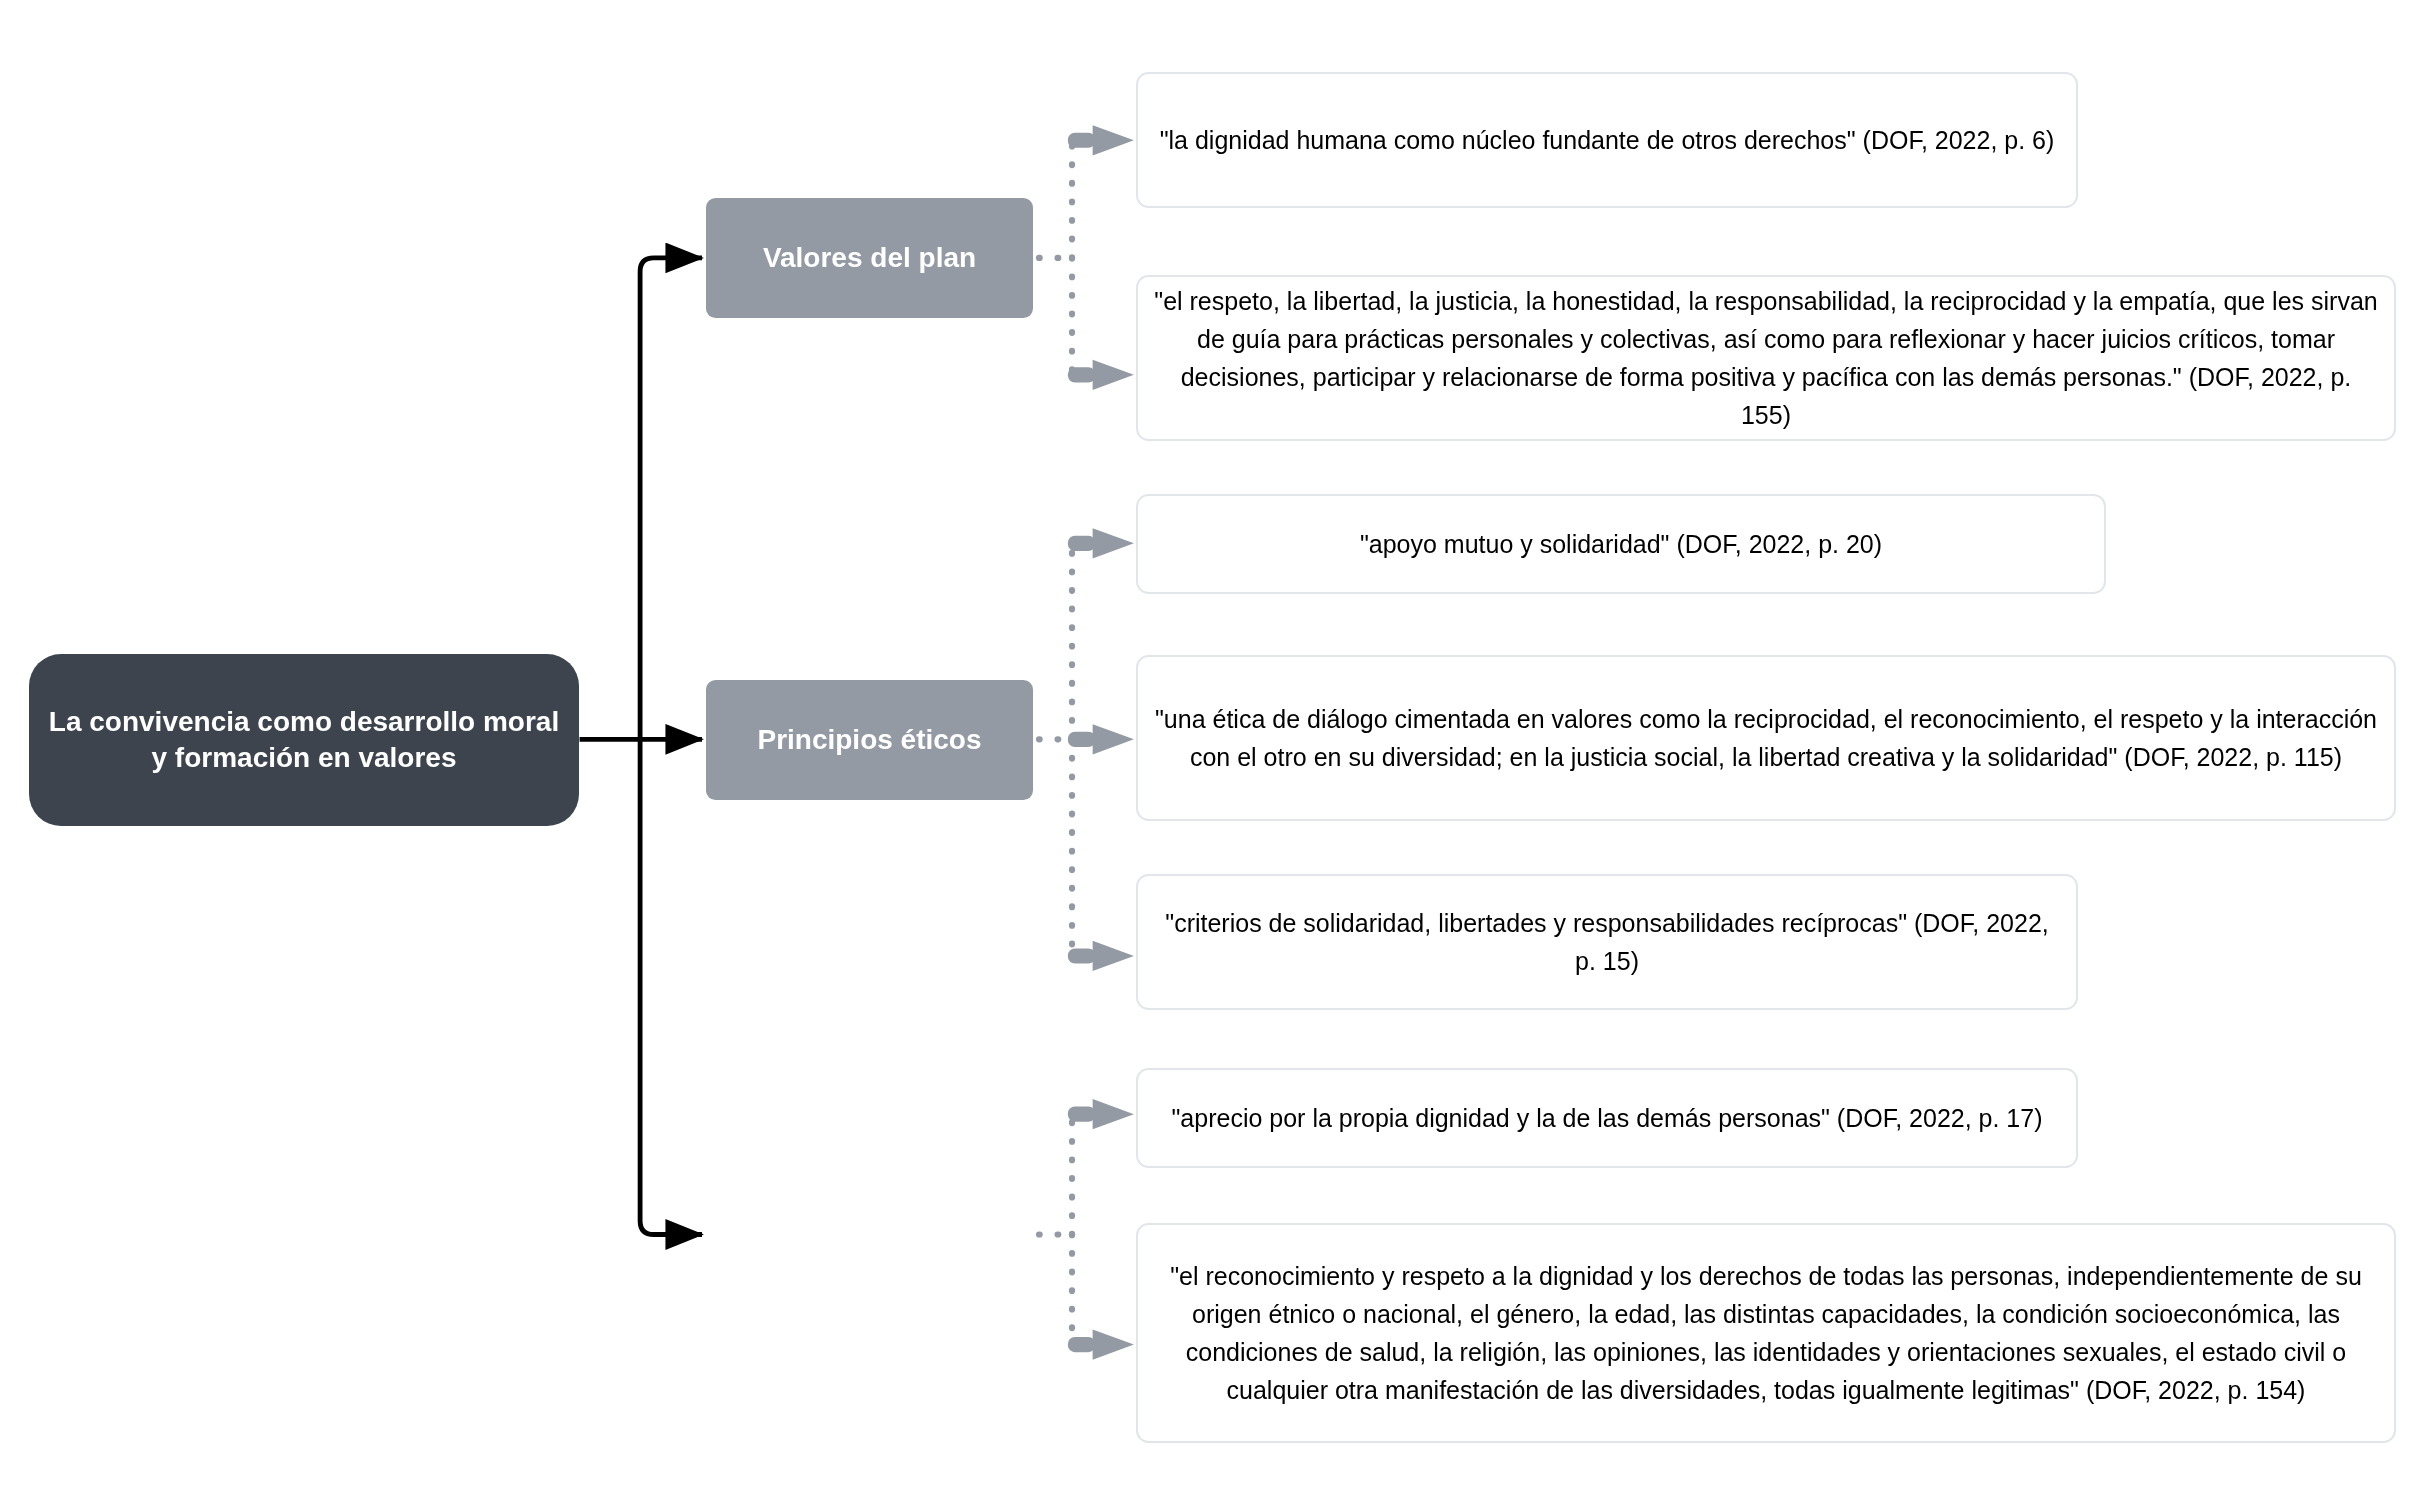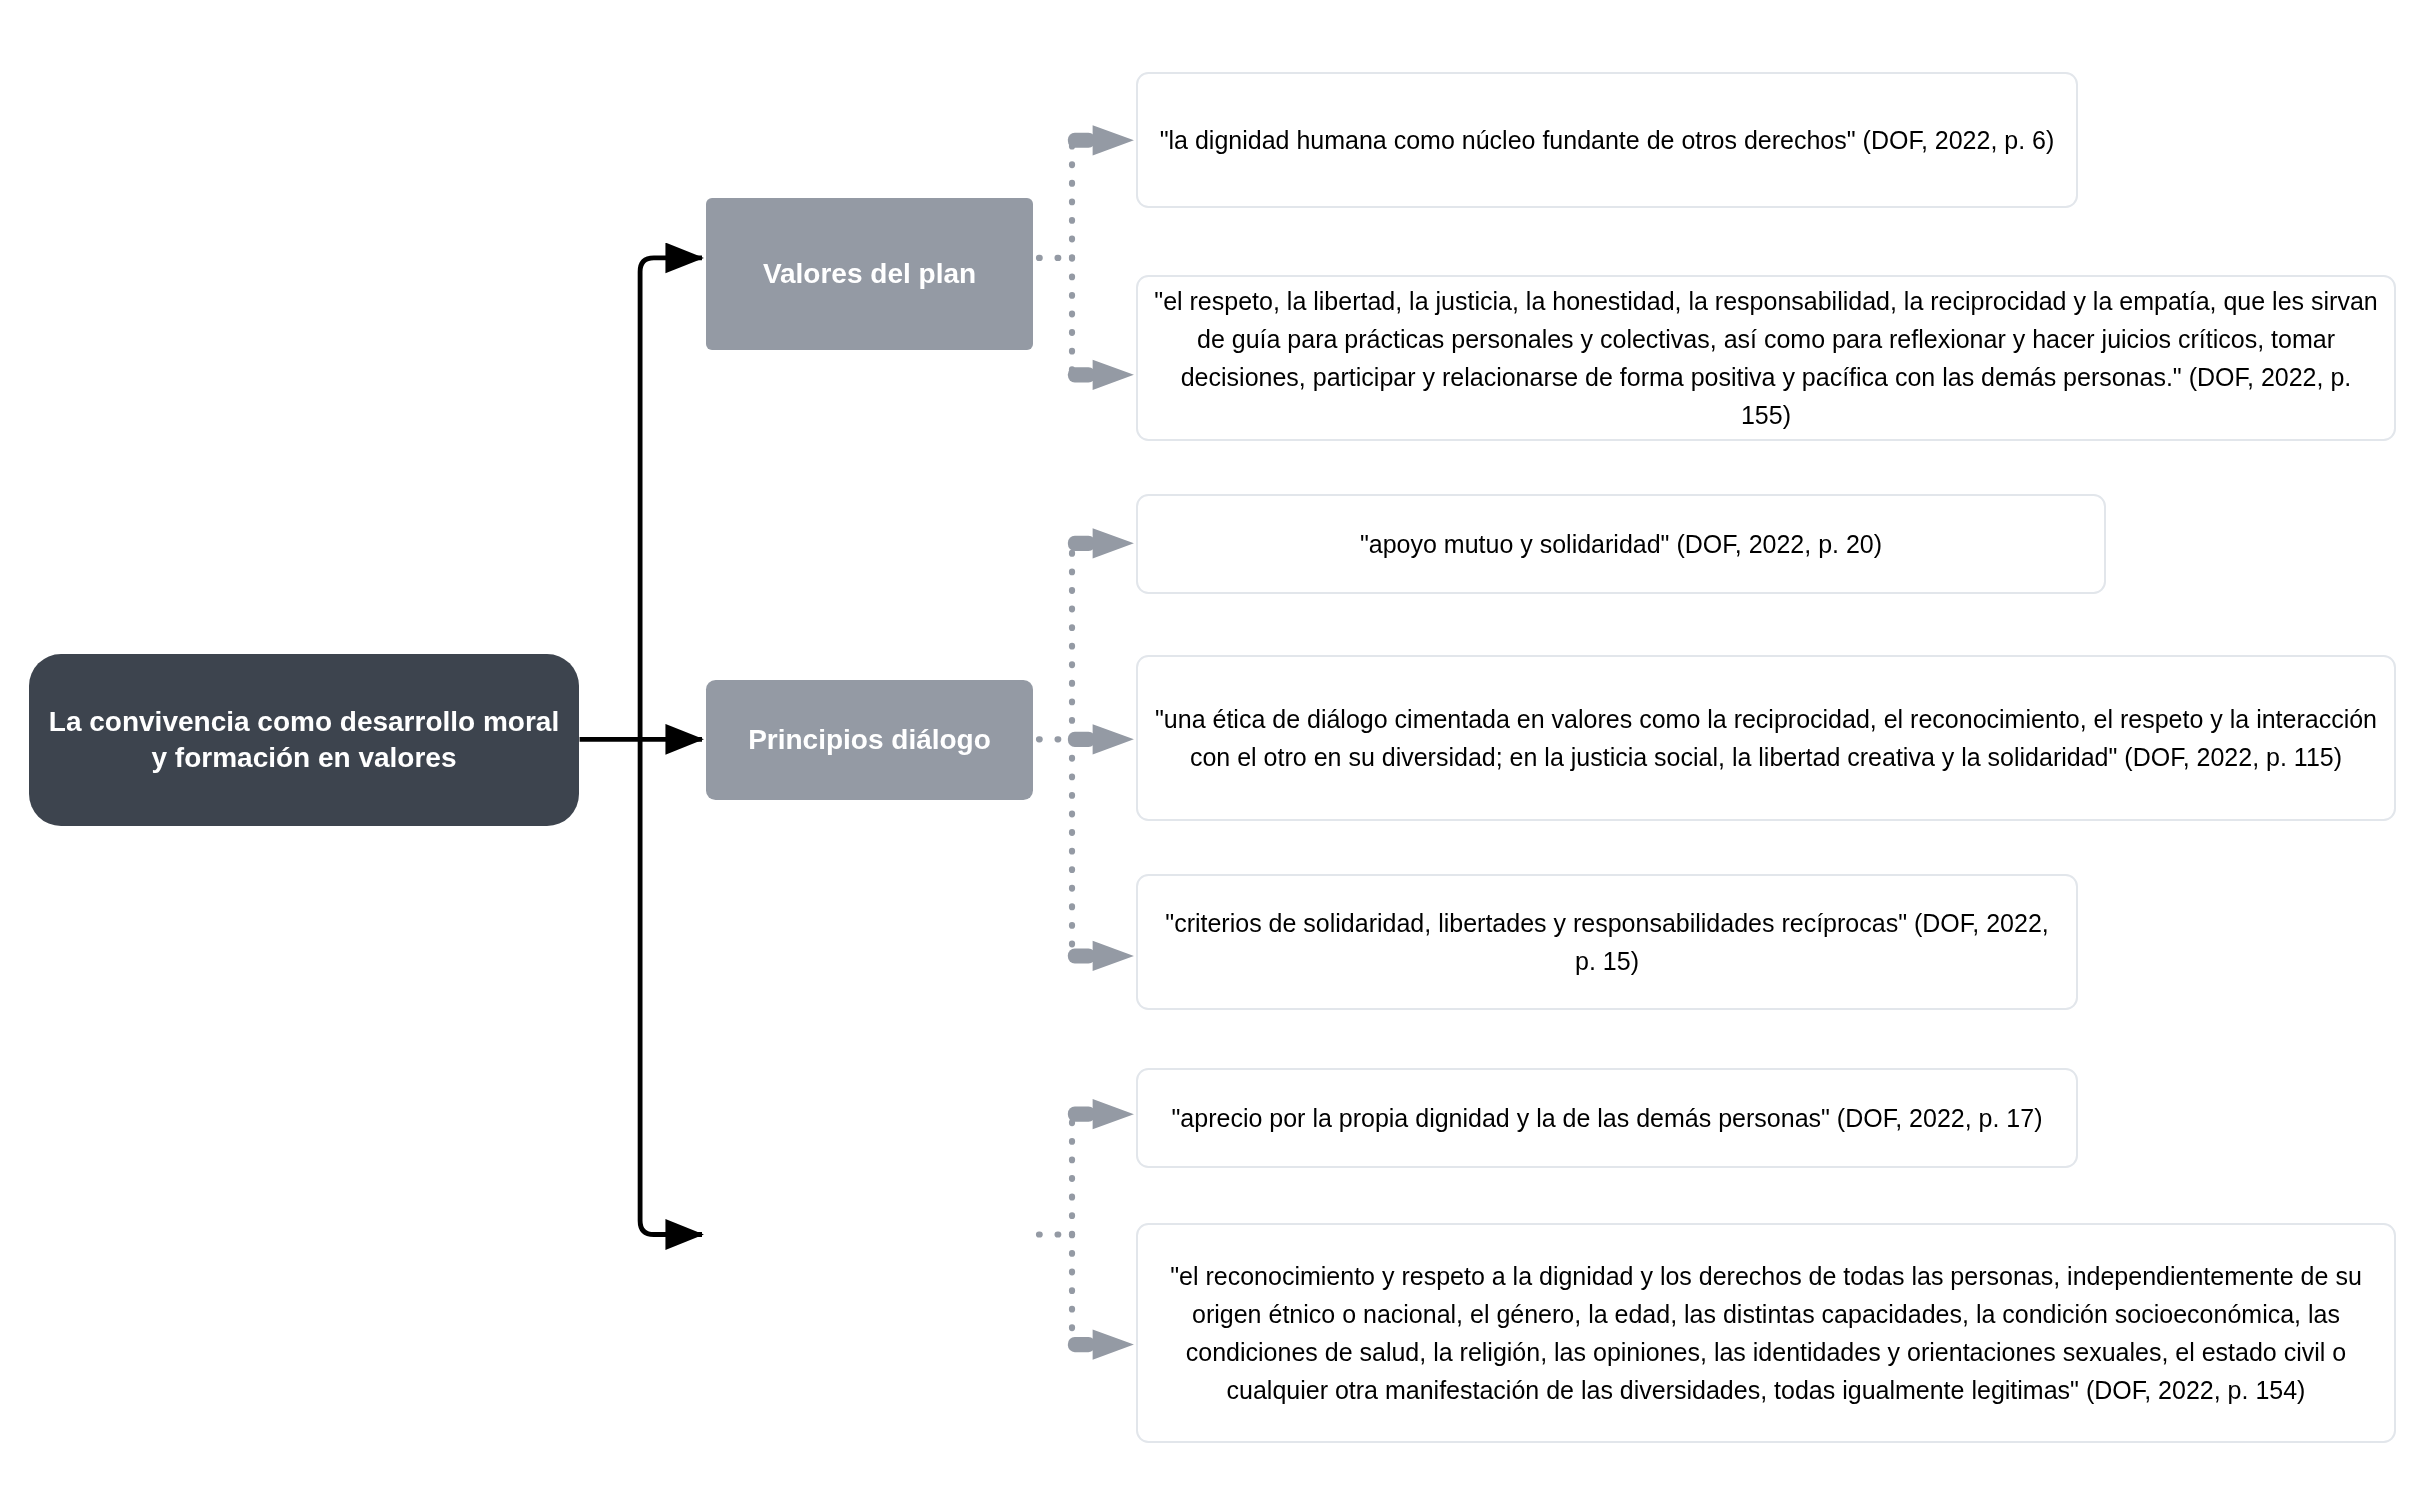--- a/index.html
+++ b/index.html
@@ -129,26 +129,26 @@
 
       <rect x="1552" y="1944" width="40" height="22" rx="10"></rect>
       <path d="M1588,1933 L1648,1955 L1588,1977 z"></path>
     </g>
   </svg>
 
   <div class="node root-node" style="left:29px; top:654px; width:550px; height:172px;border-radius:32px;">
     <span class="leaf-text">La convivencia como desarrollo moral y formación en valores</span>
   </div>
 
-  <div class="node branch-node" style="left:706px; top:198px; width:327px; height:152px;border-radius:6px;">
+  <div class="node branch-node" style="left:706px; top:198px; width:327px; height:120px;">
     <span class="leaf-text">Valores del plan</span>
   </div>
 
   <div class="node branch-node" style="left:706px; top:680px; width:327px; height:120px;">
-    <span class="leaf-text">Principios diálogo</span>
+    <span class="leaf-text">Principios éticos</span>
   </div>
 
 
   <div class="node leaf-node" style="left:1136px; top:72px; width:942px; height:136px;">
     <span class="leaf-text">"la dignidad humana como núcleo fundante de otros derechos" (DOF, 2022, p. 6)</span>
   </div>
 
   <div class="node leaf-node" style="left:1136px; top:275px; width:1260px; height:166px;">
     <span class="leaf-text">"el respeto, la libertad, la justicia, la honestidad, la responsabilidad, la reciprocidad y la empatía, que les sirvan de guía para prácticas personales y colectivas, así como para reflexionar y hacer juicios críticos, tomar decisiones, participar y relacionarse de forma positiva y pacífica con las demás personas." (DOF, 2022, p. 155)</span>
   </div>

